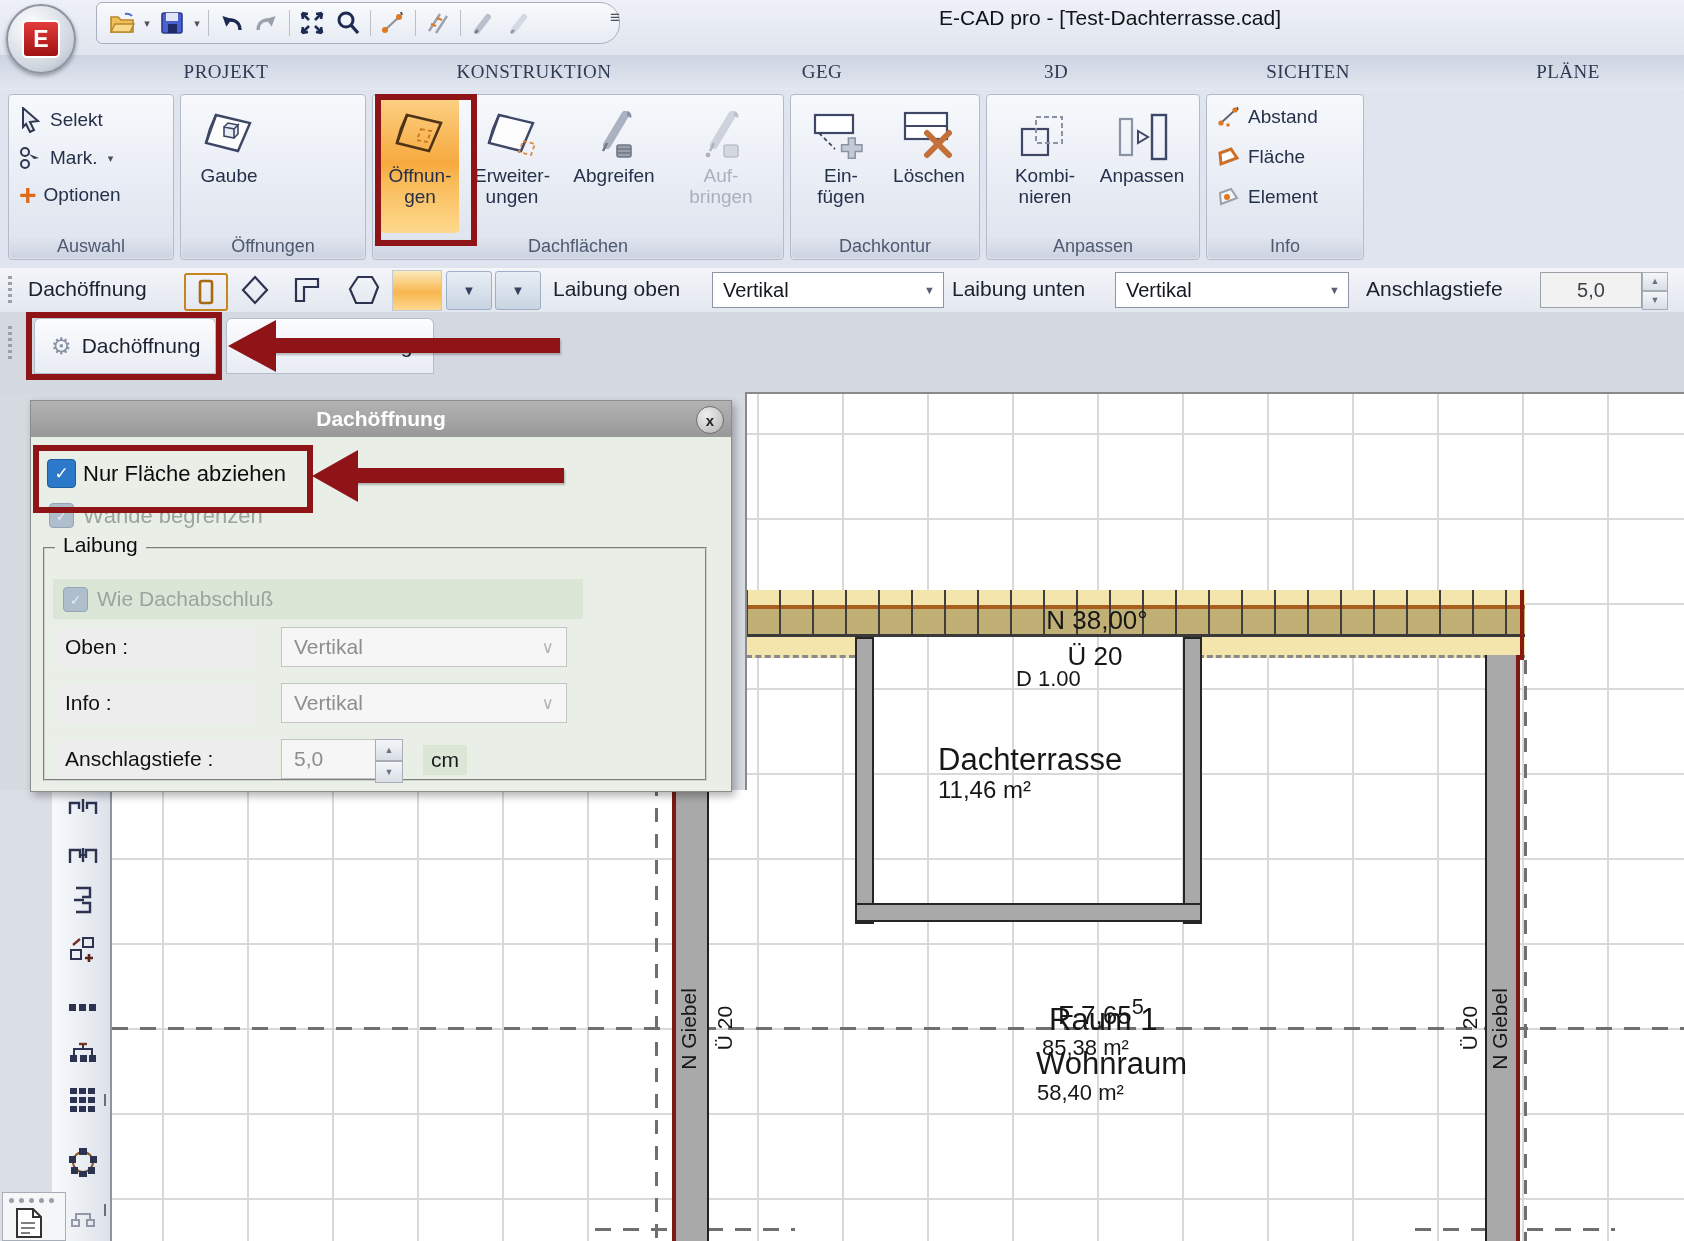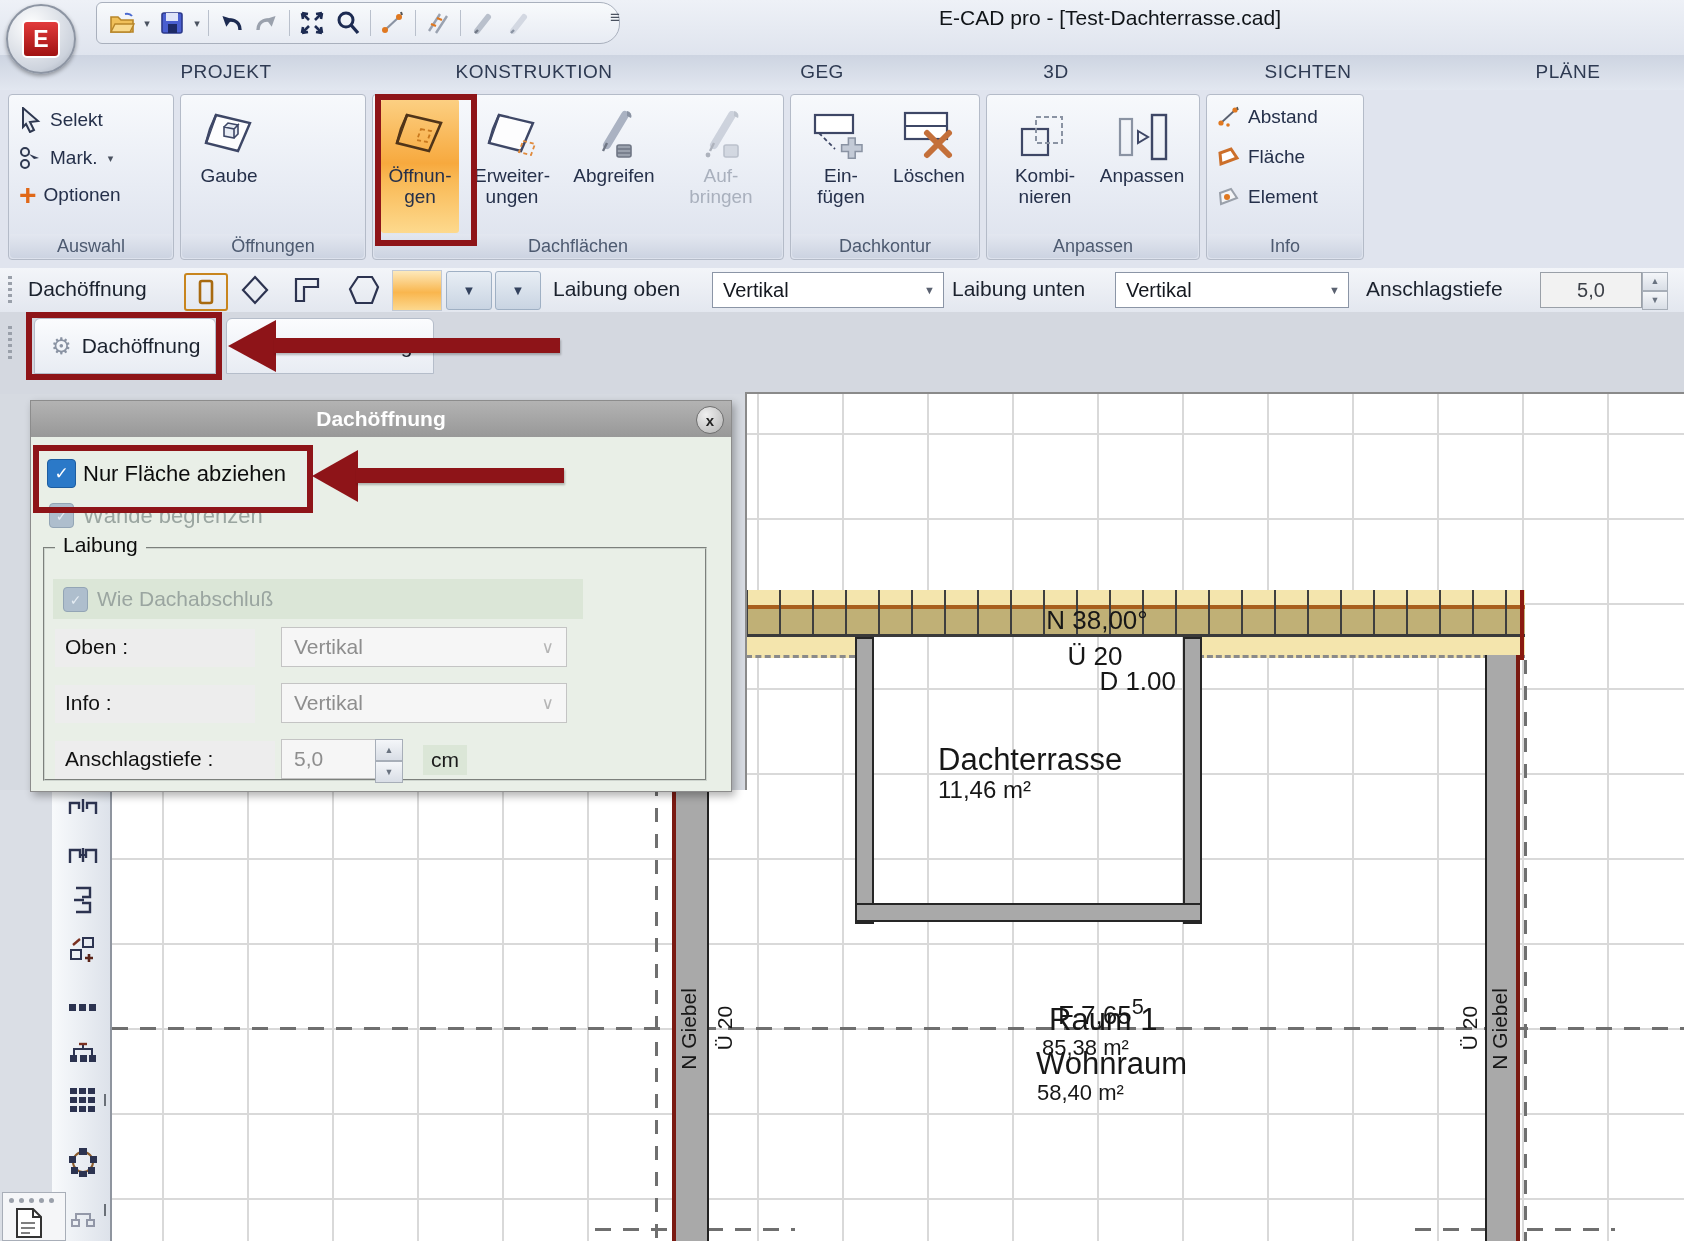--- a/index.html
+++ b/index.html
@@ -13,21 +13,21 @@
   .qbtn{width:34px;height:32px;display:flex;align-items:center;justify-content:center;}
   .qsep{width:1px;height:26px;background:#b9c0cc;margin:0 3px;}
   .caret{font-size:11px;color:#4a5260;width:12px;text-align:center;}
   .apptitle{left:810px;top:6px;width:600px;text-align:center;font-size:21px;color:#101418;}
   .ebtn{left:6px;top:4px;width:66px;height:66px;border-radius:50%;z-index:30;
         background:radial-gradient(circle at 35% 30%,#ffffff,#cdd3dd 70%,#9aa2b0);
         border:2px solid #8d95a3;box-shadow:0 2px 4px rgba(0,0,0,.35);display:flex;align-items:center;justify-content:center;}
   .elogo{width:34px;height:34px;background:linear-gradient(#e23b3b,#a01212);border:2px solid #fff;border-radius:5px;
          color:#fff;font-weight:bold;font-size:23px;display:flex;align-items:center;justify-content:center;}
   
-  .rtabs{left:0;top:55px;width:1684px;height:35px;background:linear-gradient(#cdd4e1,#e2e7f0);}
+  .rtabs{left:0;top:55px;width:1684px;height:35px;background:linear-gradient(#cdd4e1,#e2e7f0);font-family:Liberation Serif, serif;}
   .rtab{position:absolute;top:6px;width:200px;text-align:center;font-size:19px;color:#2e3a52;letter-spacing:.5px;}
   
   .rbody{left:0;top:90px;width:1684px;height:178px;background:#e0e4ee;}
   .rgroup{position:absolute;top:4px;height:164px;border:1px solid #b4bbc8;border-radius:4px;
           background:linear-gradient(#f7f9fc,#e8ecf4 55%,#dce1ec);}
   .gtitle{position:absolute;left:1px;right:1px;bottom:1px;height:24px;line-height:24px;text-align:center;
           font-size:18px;color:#4d5a70;background:linear-gradient(#e3e7f0,#ccd3e1);border-radius:0 0 4px 4px;}
   .bigbtn{position:absolute;top:4px;height:132px;display:flex;flex-direction:column;align-items:center;
           font-size:19px;color:#25304a;text-align:center;line-height:21px;border-radius:3px;}
   .bigbtn .ic{height:66px;display:flex;align-items:flex-end;justify-content:center;}
@@ -125,21 +125,21 @@
 
 <div class="abs wallv" style="left:672px;top:655px;width:31px;height:586px;border-left:4px solid #7a1a12;border-right:2px solid #222;z-index:4"></div>
 <div class="abs wallv" style="left:1485px;top:655px;width:29px;height:586px;border-right:4px solid #7a1a12;border-left:2px solid #222;z-index:4"></div>
 
 <div class="abs wallv" style="left:855px;top:637px;width:15px;height:283px;border:2px solid #262626;z-index:4"></div>
 <div class="abs wallv" style="left:1183px;top:637px;width:15px;height:283px;border:2px solid #262626;z-index:4"></div>
 <div class="abs wallv" style="left:855px;top:903px;width:343px;height:15px;border:2px solid #262626;z-index:4"></div>
 
 <div class="clabel" style="left:1007px;top:605px;width:180px;text-align:center;font-size:26px">N 38,00°</div>
 <div class="clabel" style="left:1035px;top:641px;width:120px;text-align:center;font-size:26px">Ü 20</div>
-<div class="clabel" style="left:1016px;top:666px;width:160px;text-align:right;font-size:26px">D 1.00</div>
+<div class="clabel" style="left:1016px;top:666px;width:160px;text-align:left;font-size:22px">D 1.00</div>
 <div class="clabel" style="left:938px;top:742px;font-size:31px">Dachterrasse</div>
 <div class="clabel" style="left:938px;top:776px;font-size:24px">11,46 m²</div>
 <div class="clabel" style="left:1058px;top:994px;font-size:26px"><span>F 7,65</span><sup>5</sup></div>
 <div class="clabel" style="left:1049px;top:1002px;font-size:31px">Raum 1</div>
 <div class="clabel" style="left:1042px;top:1035px;font-size:22px">85,38 m²</div>
 <div class="clabel" style="left:1036px;top:1046px;font-size:31px">Wohnraum</div>
 <div class="clabel" style="left:1037px;top:1080px;font-size:22px">58,40 m²</div>
 <div class="clabel rot" style="left:626px;top:1018px;width:126px;height:22px;line-height:22px;text-align:center;font-size:21px">N Giebel</div>
 <div class="clabel rot" style="left:662px;top:1017px;width:126px;height:22px;line-height:22px;text-align:center;font-size:21px">Ü 20</div>
 <div class="clabel rot" style="left:1407px;top:1017px;width:126px;height:22px;line-height:22px;text-align:center;font-size:21px">Ü 20</div>

